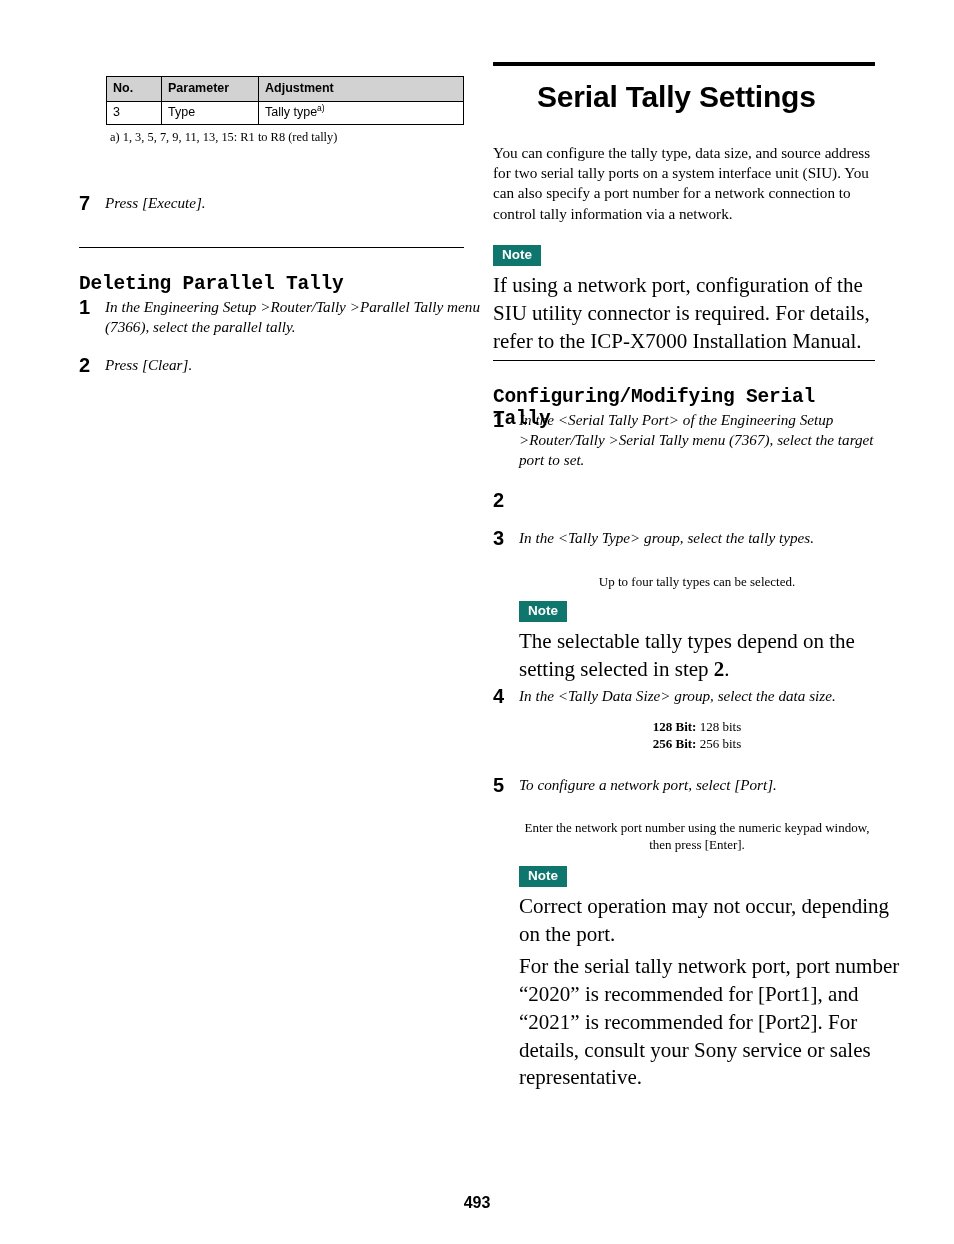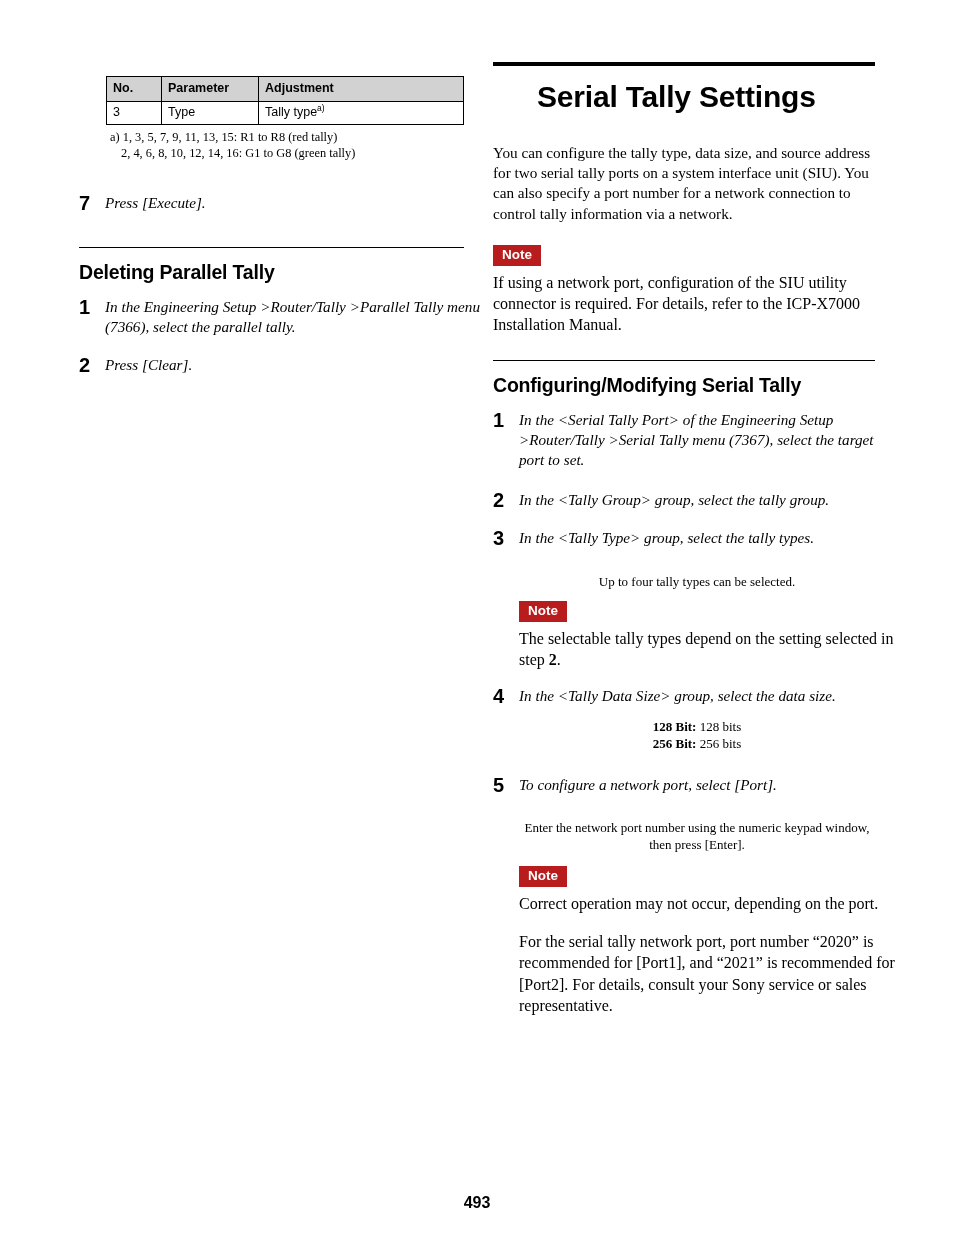--- a/index.html
+++ b/index.html
@@ -94,25 +94,25 @@
   
   h1.section-title {
     font-family: "Liberation Sans", sans-serif;
     font-size: 30px;
     font-weight: bold;
     letter-spacing: -0.2px;
     margin: 10px 0 0 0;
     line-height: 1.12;
   }
   h2.subsection-title {
-    font-family: Liberation Sans, sans-serif;
+    font-family: Liberation Mono, monospace;
     font-size: 19.5px;
     font-weight: bold;
     letter-spacing: -0.2px;
-    margin: 9px 0 0 0;
+    margin: 21px 0 0 0;
     line-height: 1.15;
   }
 
   
   .body-text {
     font-size: 15.2px;
     line-height: 1.33;
     margin: 0;
   }
 
@@ -139,30 +139,30 @@
   .step-extra {
     font-size: 13px;
     line-height: 1.33;
     padding-left: 26px;
     text-align: center;
   }
 
   
   .note-badge {
     display: inline-block;
-    background: #b91c1c;
+    background: #0f766e;
     color: #ffffff;
     font-family: "Liberation Sans", sans-serif;
     font-size: 13.5px;
     font-weight: bold;
     padding: 2px 9px 3px 9px;
     line-height: 1.18;
   }
   .note-body {
-    font-size: 16px;
+    font-size: 21px;
     line-height: 1.33;
     margin-top: 6px;
   }
   .note-indent { padding-left: 26px; }
 
   b, .bold { font-weight: bold; }
 
   
   .page-number {
     position: absolute;
@@ -194,21 +194,20 @@
         <tr>
           <td>3</td>
           <td>Type</td>
           <td><span>Tally type</span><span class="sup">a)</span></td>
         </tr>
       </tbody>
     </table>
 
     <div class="footnote">
       <span class="fn-line">a) 1, 3, 5, 7, 9, 11, 13, 15: R1 to R8 (red tally)</span>
-      <span class="fn-line fn-indent">2, 4, 6, 8, 10, 12, 14, 16: G1 to G8 (green tally)</span>
     </div>
 
     <div class="step" style="position:absolute; left:0; top:193px; width:385px;">
       <span class="step-num">7</span>
       <span class="step-body">Press [Execute].</span>
     </div>
 
     <hr class="rule-thin" style="position:absolute; left:0; top:247px; width:385px;">
 
     <h2 class="subsection-title" style="position:absolute; left:0; top:252px; width:385px;">Deleting Parallel Tally</h2>
@@ -242,21 +241,20 @@
 
     <h2 class="subsection-title" style="position:absolute; left:0; top:365px; width:382px;">Configuring/Modifying Serial Tally</h2>
 
     <div class="step" style="position:absolute; left:0; top:410px; width:382px;">
       <span class="step-num">1</span>
       <span class="step-body">In the &lt;Serial Tally Port&gt; of the Engineering Setup &gt;Router/Tally &gt;Serial Tally menu (7367), select the target port to set.</span>
     </div>
 
     <div class="step" style="position:absolute; left:0; top:490px; width:382px;">
       <span class="step-num">2</span>
-      <span class="step-body">In the &lt;Tally Group&gt; group, select the tally group.</span>
     </div>
 
     <div class="step" style="position:absolute; left:0; top:528px; width:382px;">
       <span class="step-num">3</span>
       <span class="step-body">In the &lt;Tally Type&gt; group, select the tally types.</span>
     </div>
 
     <p class="step-extra" style="position:absolute; left:0; top:560px; width:356px;">Up to four tally types can be selected.</p>
 
     <div class="note-indent" style="position:absolute; left:0; top:601px; width:382px;">
@@ -276,21 +274,21 @@
 
     <div class="step" style="position:absolute; left:0; top:775px; width:382px;">
       <span class="step-num">5</span>
       <span class="step-body">To configure a network port, select [Port].</span>
     </div>
 
     <p class="step-extra" style="position:absolute; left:0; top:806px; width:356px;">Enter the network port number using the numeric keypad window, then press [Enter].</p>
 
     <div class="note-indent" style="position:absolute; left:0; top:866px; width:382px;">
       <span class="note-badge">Note</span>
-      <p class="note-body" style="margin-bottom:17px;">Correct operation may not occur, depending on the port.</p>
+      <p class="note-body" style="margin-bottom:4px;">Correct operation may not occur, depending on the port.</p>
       <p class="note-body" style="margin-top:0;">For the serial tally network port, port number “2020” is recommended for [Port1], and “2021” is recommended for [Port2]. For details, consult your Sony service or sales representative.</p>
     </div>
 
   </div>
 
   <div class="page-number">493</div>
 
 </div>
 
 </body></html>

